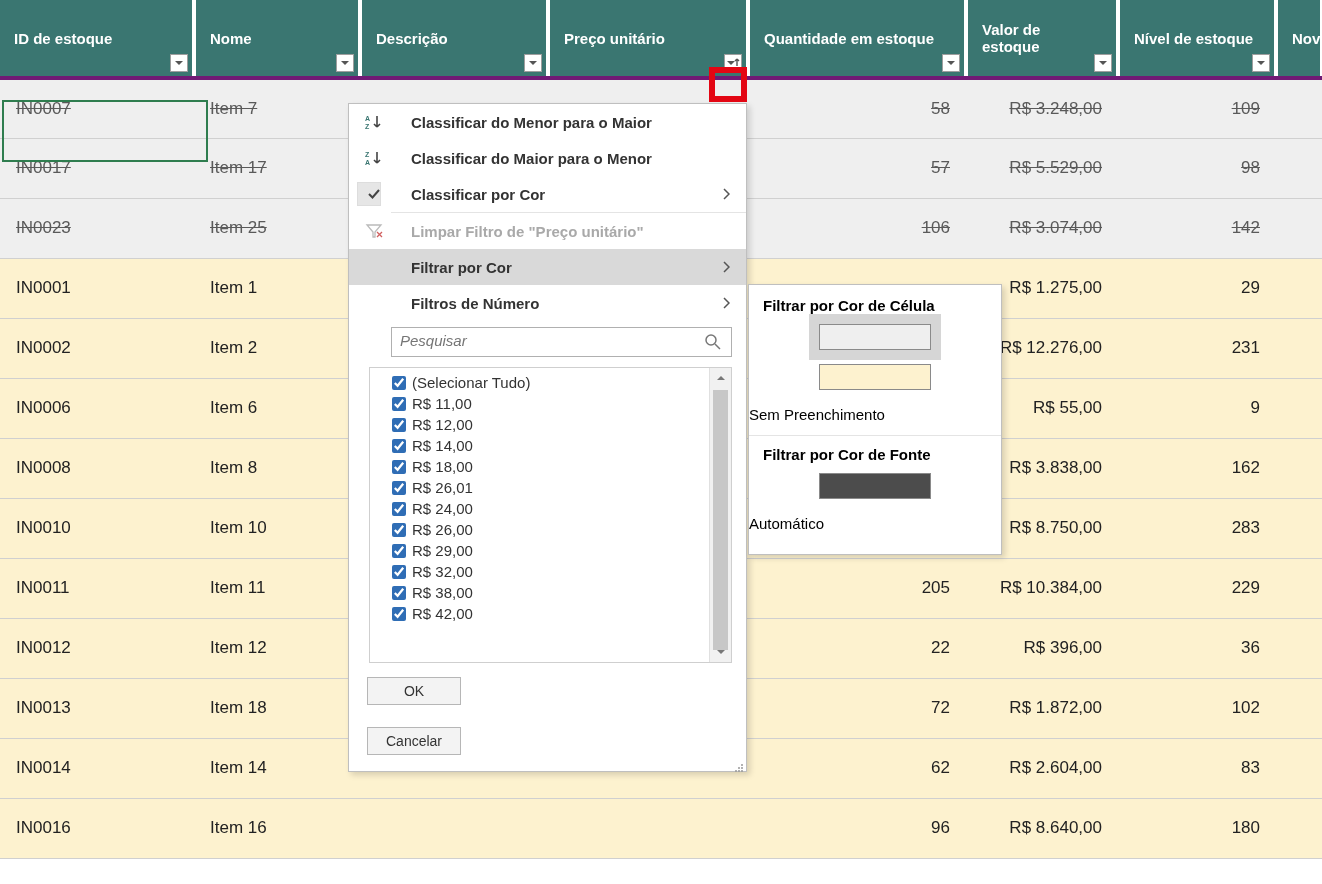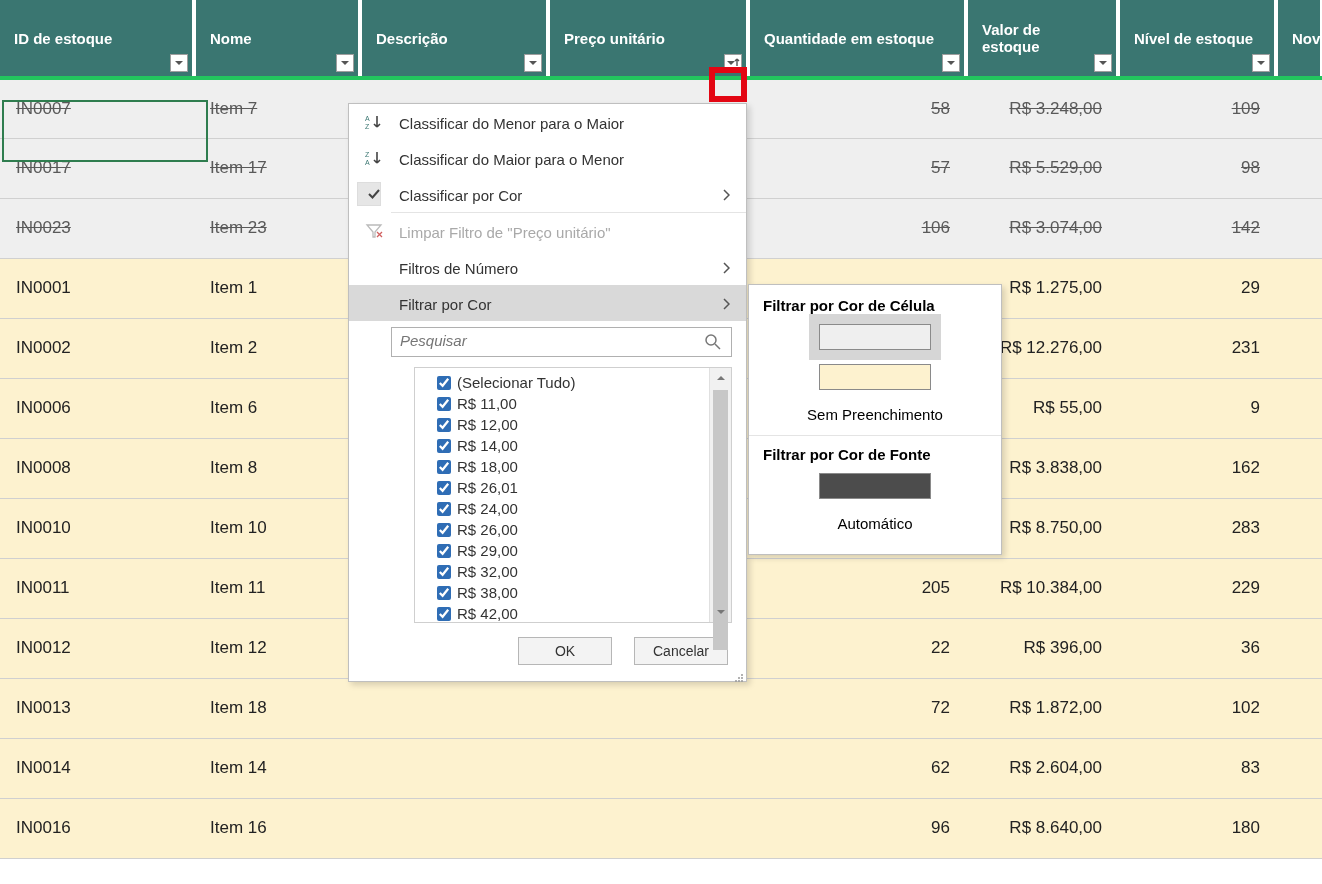--- a/index.html
+++ b/index.html
@@ -18,21 +18,21 @@
   thead th {
     background: #3a7671;
     color: #fff;
     font-weight: 700;
     text-align: left;
     padding: 10px 14px 10px 14px;
     height: 78px;
     vertical-align: middle;
     position: relative;
     border-right: 4px solid #fff;
-    border-bottom: 4px solid #22c55e;
+    border-bottom: 4px solid #701a75;
   }
   thead th:first-child { border-left: none; }
   .col-id   { width: 194px; }
   .col-nome { width: 166px; }
   .col-desc { width: 188px; }
   .col-preco{ width: 200px; }
   .col-qtd  { width: 218px; }
   .col-val  { width: 152px; }
   .col-niv  { width: 158px; }
   .col-nov  { width: 46px; }
@@ -89,24 +89,25 @@
     width: 399px;
     background: #fff;
     border: 1px solid #bfbfbf;
     box-shadow: 3px 3px 6px rgba(0,0,0,0.15);
     z-index: 40;
     font-size: 15px;
     color: #333;
   }
   .menu-item {
     display: flex;
-    align-items: flex-end;
-    gap: 12px;
+    align-items: center;
+    gap: 24px;
     padding: 8px 16px 8px 12px;
     position: relative;
+    font-weight: bold;
   }
   .menu-item .ico { width: 26px; height: 20px; display:flex; align-items:center; justify-content:center; color:#3a7671; }
   .menu-item.checked::before {
     content: "";
     position: absolute; left: 8px; top: 6px;
     width: 22px; height: 22px;
     background: #e6e6e6;
     border: 1px solid #ddd;
   }
   .menu-item.checked .ico { z-index:1; }
@@ -128,23 +129,23 @@
     position: relative;
   }
   .search-wrap { position: relative; }
   .search-ico {
     position: absolute;
     right: 24px; top: 50%; transform: translateY(-50%);
     width: 18px; height: 18px;
   }
 
   .check-list-wrap {
-    margin: 4px 14px 4px 65px;
+    margin: 4px 14px 4px 20px;
     border: 1px solid #cfcfcf;
-    height: 256px;
+    height: 296px;
     position: relative;
   }
   .check-list {
     position: absolute; left:0; top:0; right: 22px; bottom:0;
     overflow: hidden;
     padding: 4px 4px 4px 8px;
   }
   .check-item {
     display: flex; align-items: center; gap: 6px;
     padding: 2px 0;
@@ -166,20 +167,21 @@
   .list-scrollbar .arrow-down { bottom:0; }
   .list-scrollbar .thumb {
     position: absolute; left: 3px; right: 3px;
     top: 22px; height: 260px;
     background: #c7c7c7;
   }
 
   .menu-buttons {
     display: flex; justify-content: flex-end; gap: 22px;
     padding: 10px 18px 16px;
+    flex-direction: column;
   }
   .btn {
     width: 94px; height: 28px;
     border: 1px solid #b6b6b6;
     background: #f3f3f3;
     font-size: 14px;
     text-align: center;
     line-height: 26px;
   }
   .resize-grip {
@@ -204,21 +206,21 @@
     padding: 4px 14px 6px;
   }
   .submenu .row {
     display:flex; justify-content:center; padding: 4px 0 10px;
   }
   .swatch {
     width: 112px; height: 26px;
     border: 1px solid #8a8a8a;
   }
   .swatch.selected { box-shadow: 0 0 0 10px #d6d6d6; }
-  .submenu .caption { text-align:center; padding: 6px 0 10px; }
+  .submenu .caption { padding: 6px 0 10px; }
   .submenu .divider { border-top: 1px solid #e4e4e4; margin: 2px 0 6px; }
   .swatch.dark { background: #4c4c4c; }
 
   
   .check-item .guide {
     width: 8px; height: 100%;
     border-left: 1px dotted #bbb;
   }
 </style>
 </head>
@@ -310,21 +312,21 @@
           <td>Item 17</td>
           <td></td>
           <td></td>
           <td class="num">57</td>
           <td class="num">R$ 5.529,00</td>
           <td class="num">98</td>
           <td></td>
         </tr>
         <tr class="grey">
           <td>IN0023</td>
-          <td>Item 23</td>
+          <td>Item 25</td>
           <td></td>
           <td></td>
           <td class="num">106</td>
           <td class="num">R$ 3.074,00</td>
           <td class="num">142</td>
           <td></td>
         </tr>
         <tr class="cream">
           <td>IN0001</td>
           <td>Item 1</td>
@@ -465,32 +467,32 @@
     <div class="menu-sep-indent"></div>
     <div class="menu-item disabled">
       <span class="ico">
         <svg width="18" height="16" viewBox="0 0 18 16">
             <path d="M2 2 L16 2 L10 9 L10 14 L8 14 L8 9 Z" fill="none" stroke="#bbb" stroke-width="1.3"></path>
             <path d="M12 9 L17 14 M17 9 L12 14" stroke="#d06060" stroke-width="1.3"></path>
           </svg>
       </span>
       <span class="lbl">Limpar Filtro de "Preço unitário"</span>
     </div>
+    <div class="menu-item hovered">
+      <span class="ico"></span>
+      <span class="lbl">Filtrar por Cor</span>
+      <span class="chev">
+        <svg width="8" height="12" viewBox="0 0 8 12">
+            <path d="M2 1 L7 6 L2 11" stroke="#555" stroke-width="1.5" fill="none"></path>
+          </svg>
+      </span>
+    </div>
     <div class="menu-item">
       <span class="ico"></span>
       <span class="lbl">Filtros de Número</span>
-      <span class="chev">
-        <svg width="8" height="12" viewBox="0 0 8 12">
-            <path d="M2 1 L7 6 L2 11" stroke="#555" stroke-width="1.5" fill="none"></path>
-          </svg>
-      </span>
-    </div>
-    <div class="menu-item hovered">
-      <span class="ico"></span>
-      <span class="lbl">Filtrar por Cor</span>
       <span class="chev">
         <svg width="8" height="12" viewBox="0 0 8 12">
             <path d="M2 1 L7 6 L2 11" stroke="#555" stroke-width="1.5" fill="none"></path>
           </svg>
       </span>
     </div>
 
     <div class="search-wrap">
       <input class="search" type="text" placeholder="Pesquisar" style="">
       <span class="search-ico">

